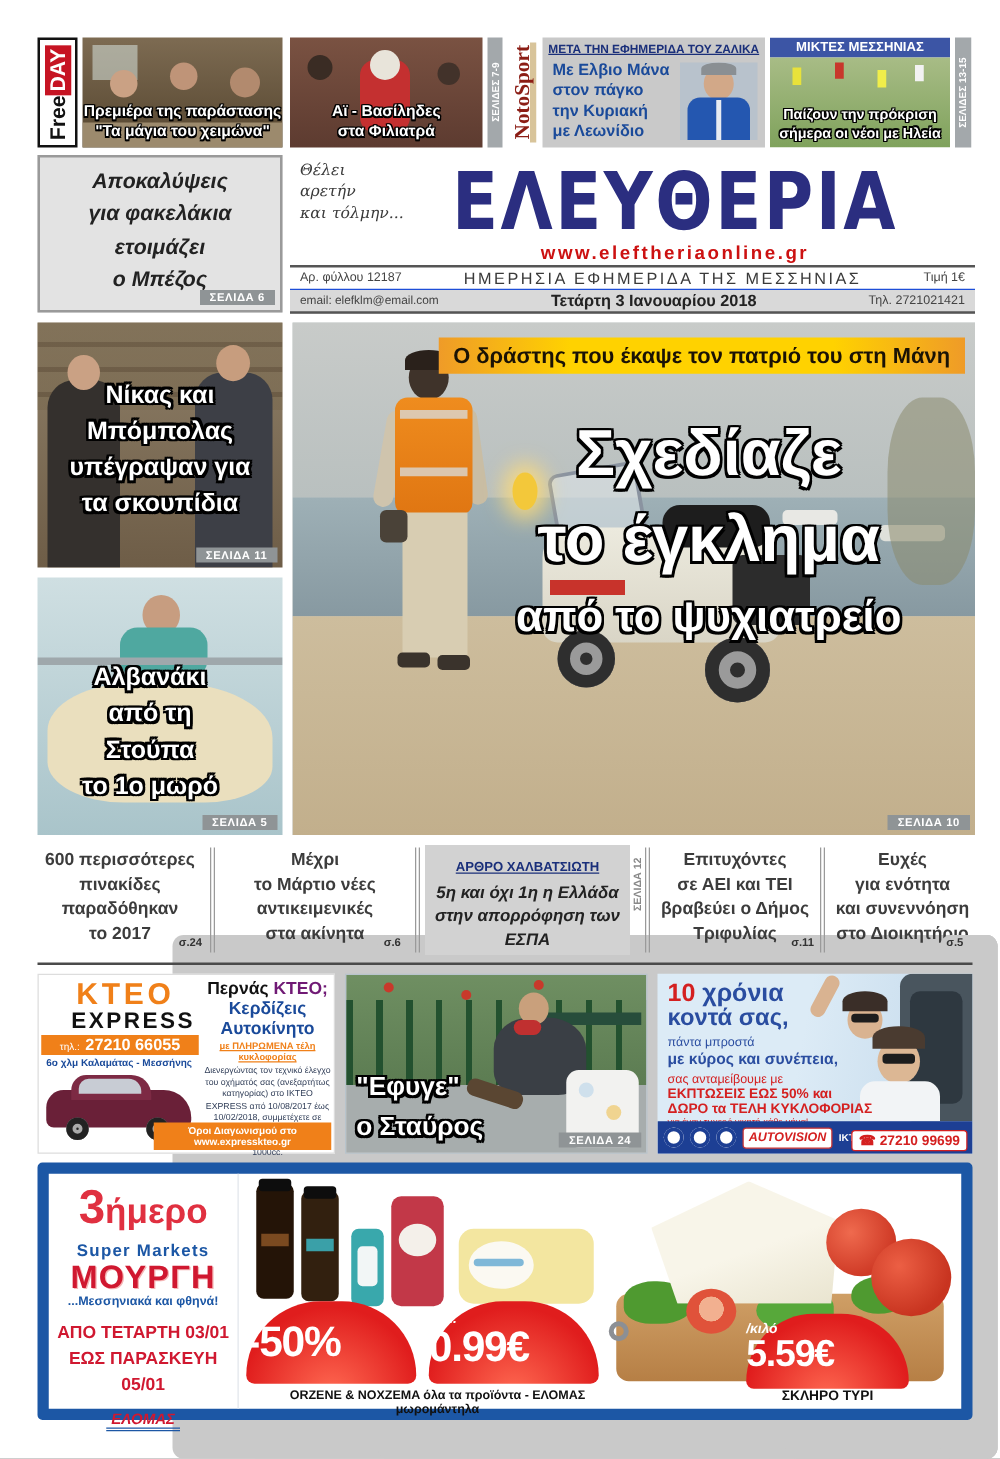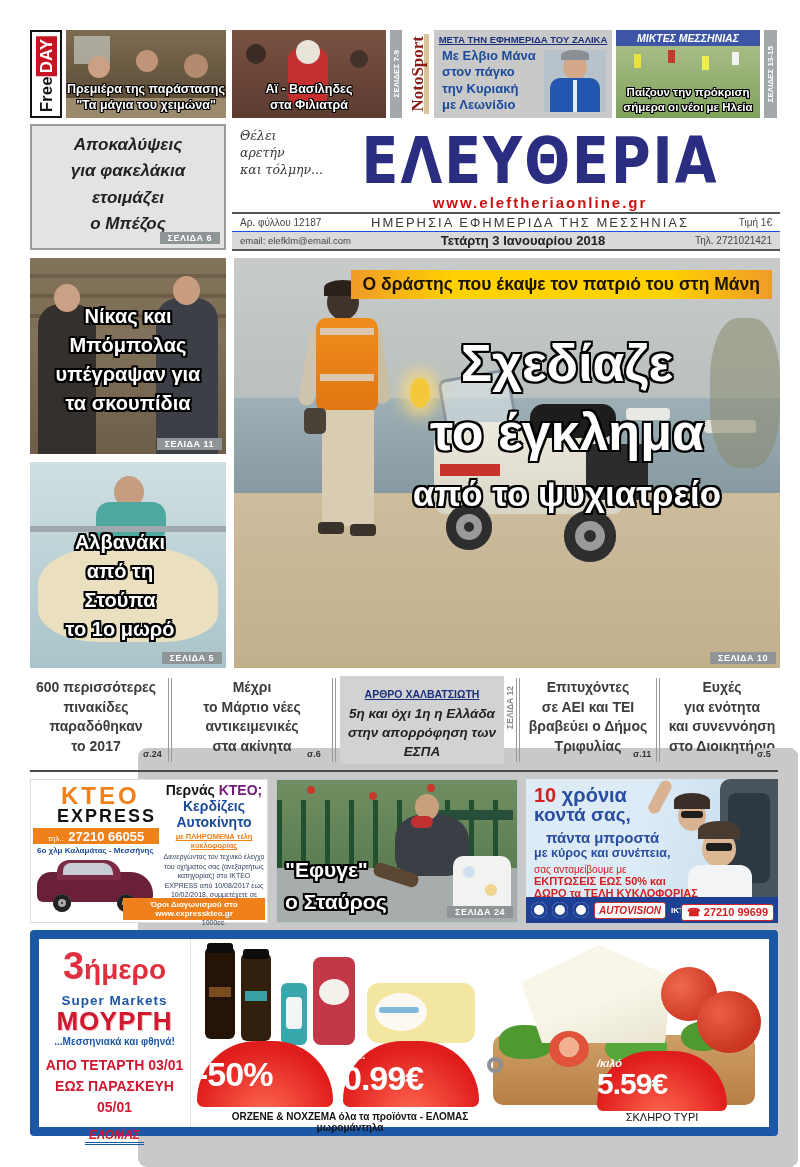--- a/index.html
+++ b/index.html
@@ -90,21 +90,21 @@
 με Λεωνίδιο</div>
     <div class="abs photo" style="right:6px;bottom:6px;width:62px;height:62px;background:#b8c2cc;">
       <div class="shape" style="left:19px;top:4px;width:24px;height:26px;border-radius:50%;background:#d2a888;"></div>
       <div class="shape" style="left:17px;top:0;width:28px;height:10px;border-radius:50% 50% 0 0;background:#8a8f93;"></div>
       <div class="shape" style="left:6px;top:28px;width:50px;height:34px;border-radius:10px 10px 0 0;background:#2457b0;"></div>
       <div class="shape" style="left:29px;top:30px;width:4px;height:32px;background:#e8ecf2;"></div>
     </div>
   </div>
 
   <div class="abs photo" style="left:616px;top:30px;width:144px;height:88px;">
-    <div style="height:16px;background:#3c55a5;color:#fff;font-size:10.5px;font-weight:bold;text-align:center;line-height:16px;font-style:italic;">ΜΙΚΤΕΣ ΜΕΣΣΗΝΙΑΣ</div>
+    <div style="height:16px;background:#3c55a5;color:#fff;font-size:10.5px;font-weight:bold;text-align:center;line-height:16px;">ΜΙΚΤΕΣ ΜΕΣΣΗΝΙΑΣ</div>
     <div style="height:72px;position:relative;background:linear-gradient(180deg,#a8bc86,#7fa25c);">
       <div class="shape" style="left:18px;top:8px;width:7px;height:14px;background:#e8e23a;"></div>
       <div class="shape" style="left:52px;top:4px;width:7px;height:13px;background:#c8372b;"></div>
       <div class="shape" style="left:86px;top:10px;width:7px;height:14px;background:#f0ee4a;"></div>
       <div class="shape" style="left:116px;top:6px;width:7px;height:13px;background:#f2f2f2;"></div>
       <div class="promo-caption ot1 prelines" style="font-size:11.5px;bottom:3px;">Παίζουν την πρόκριση
 σήμερα οι νέοι με Ηλεία</div>
     </div>
   </div>
 
@@ -297,21 +297,21 @@
     <div class="shape" style="left:176px;top:52px;width:34px;height:36px;border-radius:50%;background:#dcb794;"></div>
     <div class="shape" style="left:172px;top:42px;width:42px;height:18px;border-radius:50% 50% 0 0;background:#4a3b30;"></div>
     <div class="shape" style="left:180px;top:64px;width:26px;height:8px;border-radius:3px;background:#1d1d1d;"></div>
     <div class="shape" style="left:162px;top:86px;width:64px;height:32px;border-radius:12px 12px 0 0;background:#f2f4f6;"></div>
 
     <div class="abs" style="left:8px;top:6px;">
       <div style="font-size:20px;font-weight:bold;line-height:1;">
         <span style="color:#d42020;">10</span><span style="color:#2a4da0;"> χρόνια</span>
       </div>
       <div style="font-size:19px;font-weight:bold;color:#2a4da0;line-height:1.1;">κοντά σας,</div>
-      <div style="font-size:15px;font-weight:bold;color:#2a4da0;margin-top:3px;margin-left:12px;">πάντα μπροστά</div>
+      <div style="font-size:10px;font-weight:normal;color:#2a4da0;margin-top:3px;">πάντα μπροστά</div>
       <div style="font-size:12.5px;font-weight:bold;color:#2a4da0;">με κύρος και συνέπεια,</div>
       <div style="font-size:10px;color:#d42020;margin-top:4px;">σας ανταμείβουμε με</div>
       <div style="font-size:11px;font-weight:bold;color:#d42020;">ΕΚΠΤΩΣΕΙΣ ΕΩΣ 50% και</div>
       <div style="font-size:11px;font-weight:bold;color:#d42020;">ΔΩΡΟ τα ΤΕΛΗ ΚΥΚΛΟΦΟΡΙΑΣ</div>
       <div style="font-size:7.5px;color:#d42020;">για έναν τυχερό νικητή κάθε μήνα!</div>
     </div>
 
     <div class="abs" style="left:0;bottom:0;width:100%;height:26px;background:#1d3f94;display:flex;align-items:center;padding:0 5px;gap:5px;">
       <span class="shape" style="position:static;width:16px;height:16px;border-radius:50%;background:#fff;box-shadow:inset 0 0 0 3px #1d3f94;flex:0 0 auto;"></span>
       <span class="shape" style="position:static;width:16px;height:16px;border-radius:50%;background:#fff;box-shadow:inset 0 0 0 3px #1d3f94;flex:0 0 auto;"></span>
@@ -368,17 +368,17 @@
       <div class="shape" style="left:120px;top:92px;width:62px;height:34px;border-radius:55% 45% 42% 52%;background:#57a83a;"></div>
       <div class="shape" style="left:196px;top:82px;width:48px;height:30px;border-radius:50% 40% 55% 45%;background:#4f9a30;"></div>
       <div class="shape" style="left:36px;top:6px;width:150px;height:98px;background:linear-gradient(160deg,#f8f5e9 55%,#e9e4cf);clip-path:polygon(14% 100%, 0 38%, 52% 0, 100% 32%, 96% 100%);"></div>
       <div class="shape" style="left:176px;top:28px;width:56px;height:54px;border-radius:50%;background:radial-gradient(circle at 35% 35%,#ef6a4e,#cf3a26 70%);"></div>
       <div class="shape" style="left:212px;top:52px;width:64px;height:62px;border-radius:50%;background:radial-gradient(circle at 35% 35%,#ec5f44,#c83420 70%);"></div>
       <div class="shape" style="left:64px;top:92px;width:40px;height:36px;border-radius:50%;background:radial-gradient(circle at 50% 45%,#f2b090 35%,#e0523a 36%);"></div>
       <div class="halfbadge" style="left:112px;top:112px;width:130px;height:60px;padding-top:6px;">
         <span class="unit">/κιλό</span>
         <span class="big" style="font-size:30px;">5.59€</span>
       </div>
-      <div class="abs" style="left:112px;top:172px;width:130px;text-align:center;font-size:11px;font-weight:normal;color:#111;">ΣΚΛΗΡΟ ΤΥΡΙ</div>
+      <div class="abs" style="left:112px;top:172px;width:130px;text-align:center;font-size:11px;font-weight:bold;color:#111;">ΣΚΛΗΡΟ ΤΥΡΙ</div>
     </div>
   </div>
 
 </div>
 
 </body></html>

